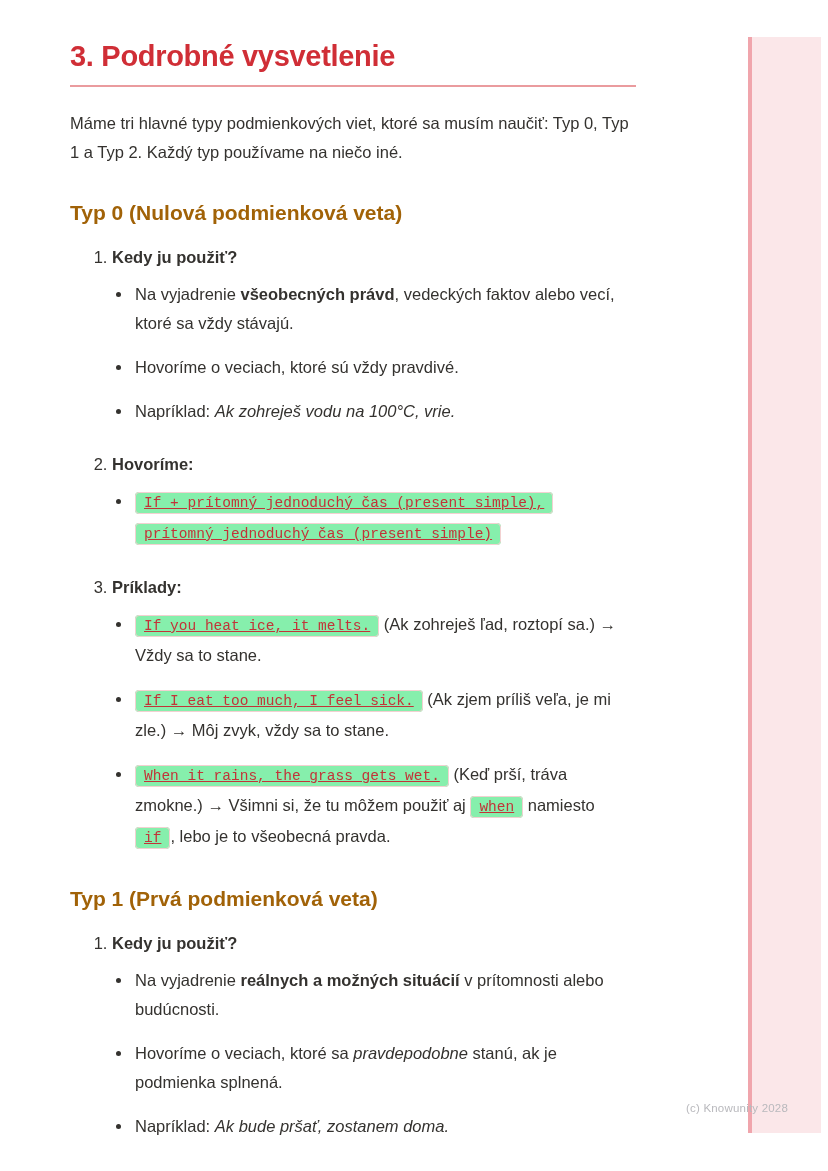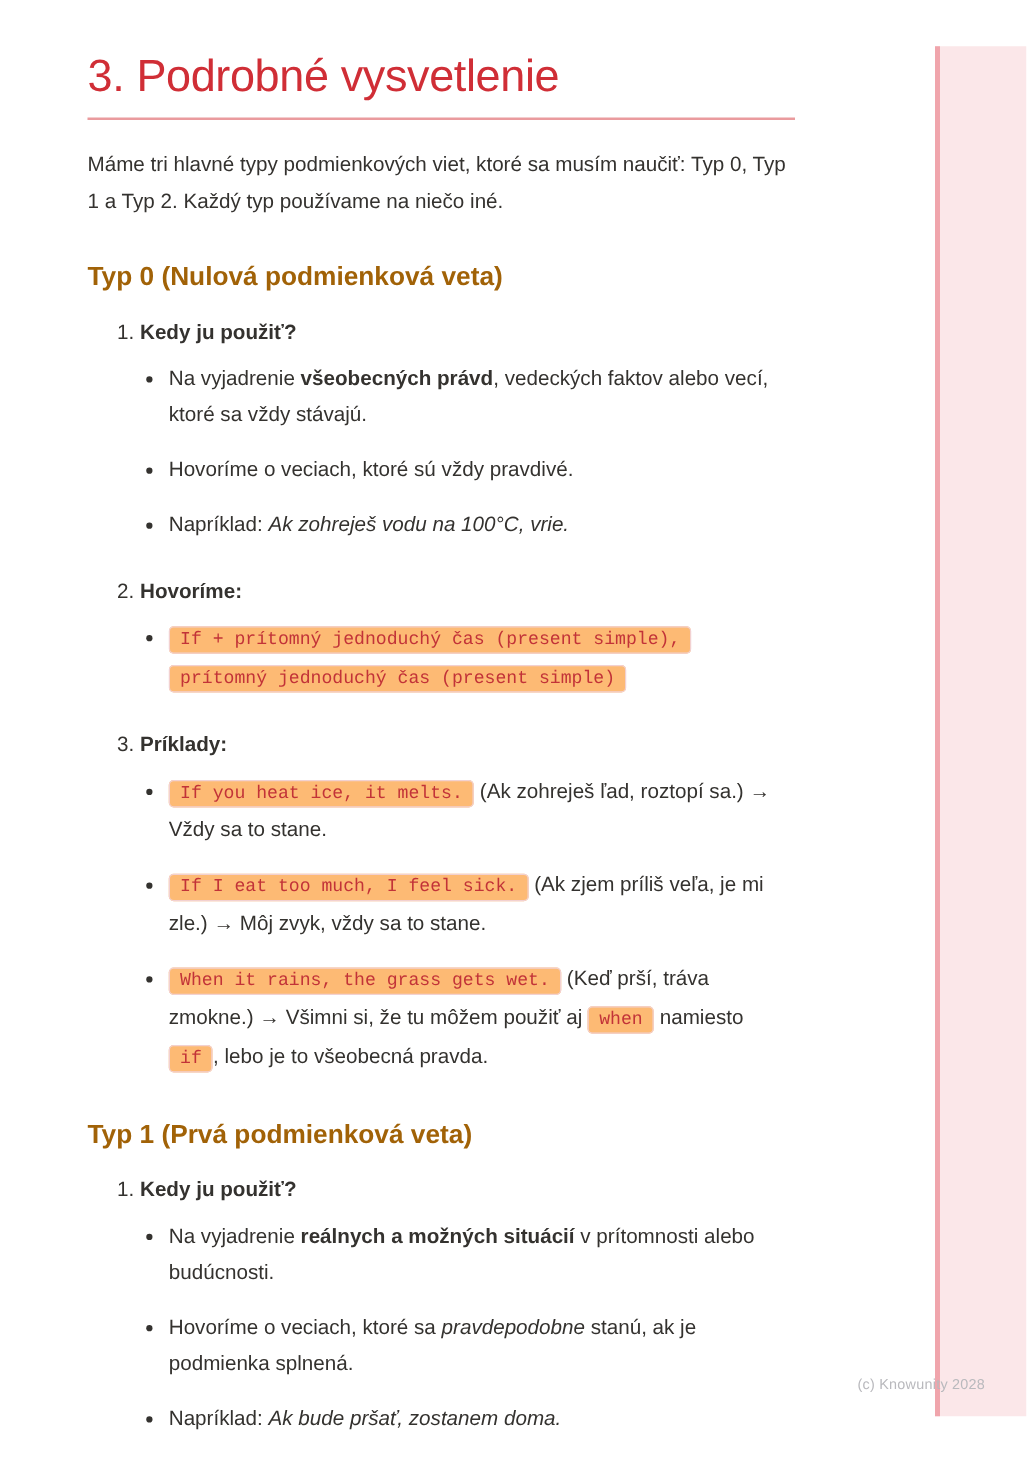--- a/index.html
+++ b/index.html
@@ -16,22 +16,22 @@
     color: #34322f;
   }
   .content {
     position: absolute;
     left: 70px;
     top: 40px;
     width: 566px;
   }
   .page-title {
     margin: 0 0 12px 0;
-    font-size: 36px;
-    font-weight: normal;
+    font-size: 29px;
+    font-weight: bold;
     letter-spacing: -0.3px;
     color: #d02e36;
   }
   .title-rule {
     height: 2px;
     background: #ea9b9e;
     border: none;
     margin: 0 0 22px 0;
   }
   .intro {
@@ -66,25 +66,26 @@
     margin-bottom: 15px;
     padding-left: 2px;
   }
   ul.bullets > li:last-child { margin-bottom: 18px; }
   .b { font-weight: bold; }
   .i { font-style: italic; }
   .code-chip {
     font-family: "Liberation Mono", monospace;
     font-size: 14.5px;
     color: #c23338;
-    background: #fdba74;
+    background: #86efac;
     border: 1px solid #f2d1d1;
     border-radius: 4px;
     padding: 2px 8px;
     box-decoration-break: clone;
+    text-decoration: underline;
     -webkit-box-decoration-break: clone;
   }
   .side-strip {
     position: absolute;
     left: 748px;
     top: 37px;
     width: 73px;
     height: 1096px;
     background: #fbe7e9;
     border-left: 4px solid #f0a5ac;

